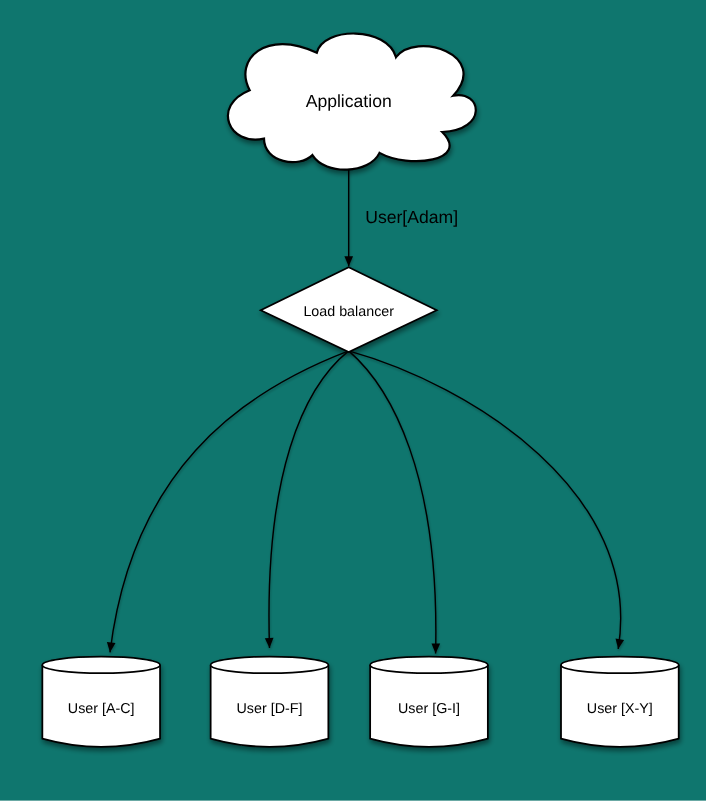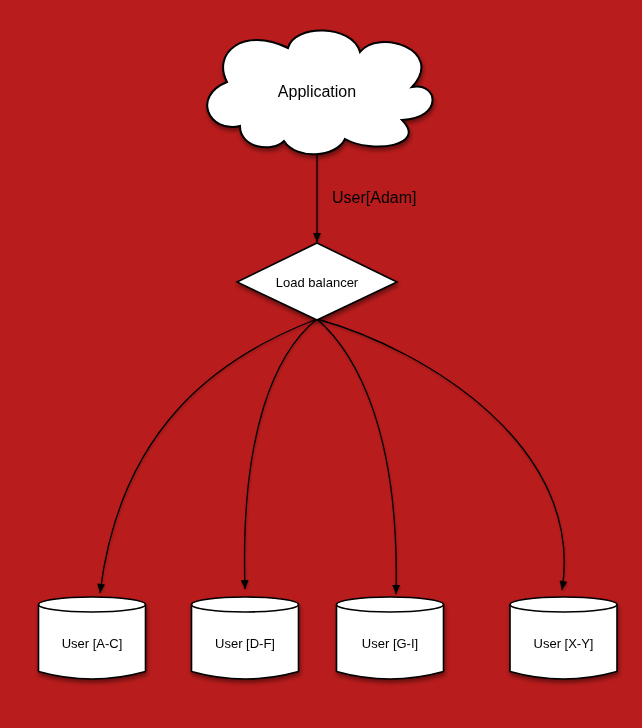--- a/index.html
+++ b/index.html
@@ -4,21 +4,21 @@
 <style>
   html, body {
     margin: 0;
     padding: 0;
     background: #ffffff;
   }
   .canvas {
     position: relative;
     width: 642px;
     height: 728px;
-    background: #b91c1c;
+    background: #0f766e;
     overflow: hidden;
     font-family: "Liberation Sans", "DejaVu Sans", sans-serif;
   }
   svg { display: block; }
   .shape {
     fill: #ffffff;
     stroke: #000000;
   }
   .cloud-shape   { stroke-width: 2; }
   .diamond-shape { stroke-width: 1.6; }

